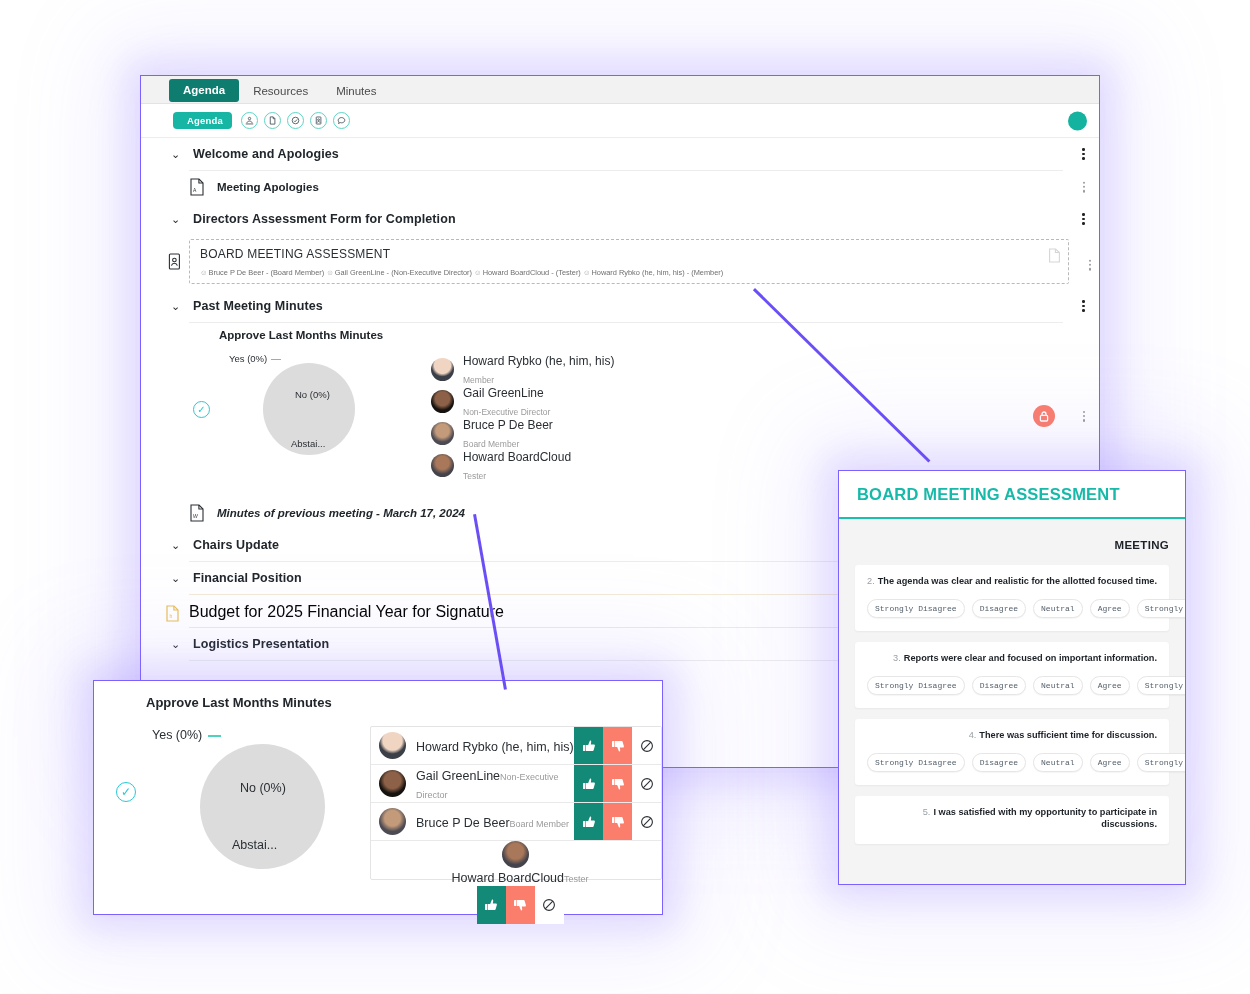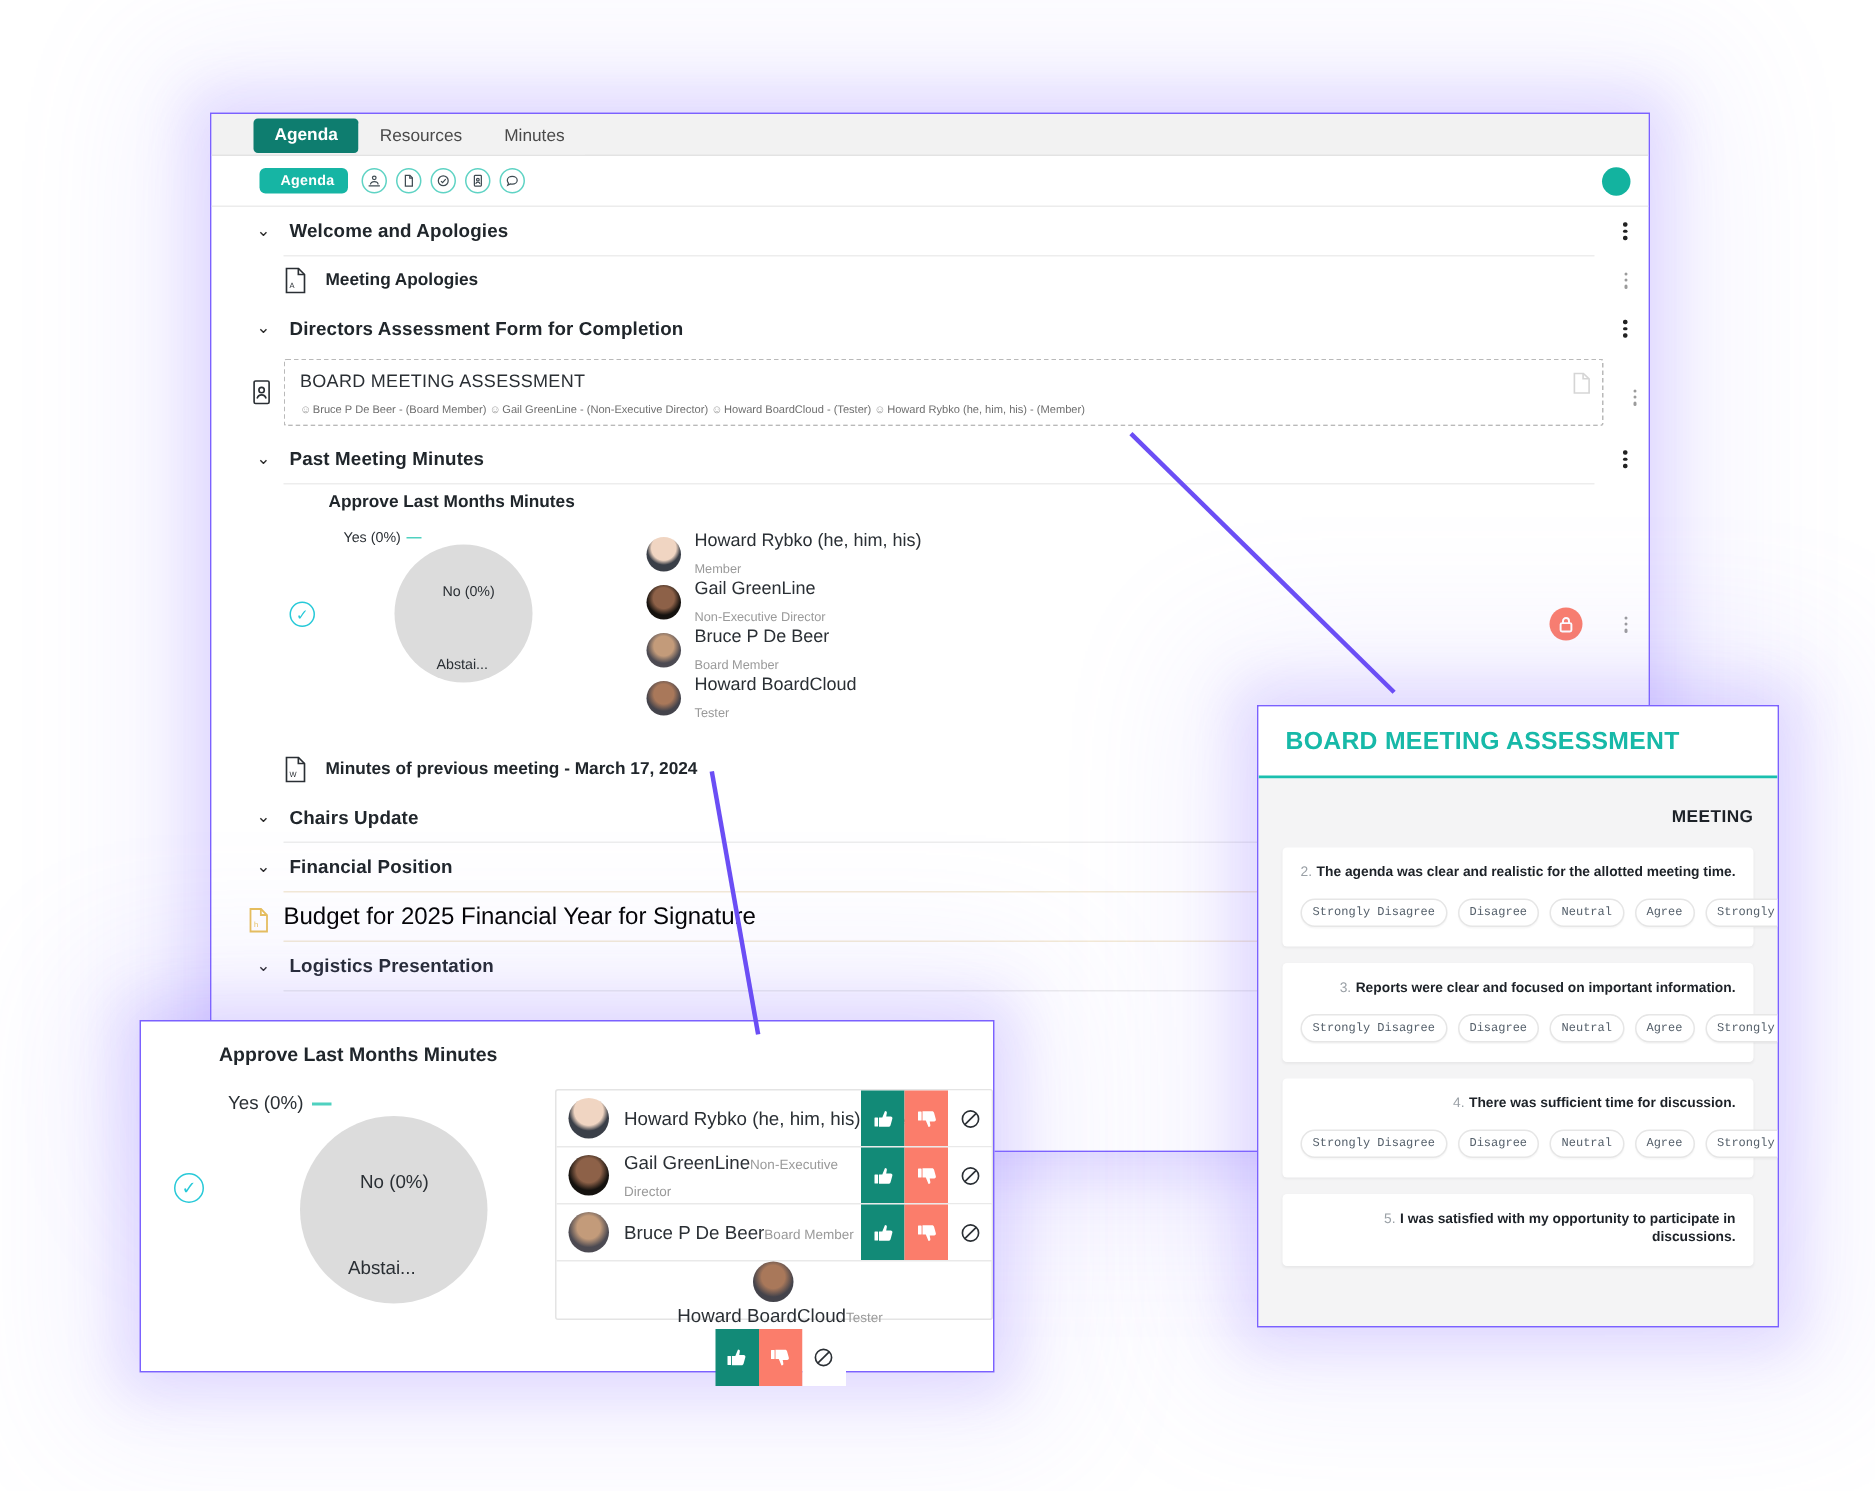--- a/index.html
+++ b/index.html
@@ -341,21 +341,21 @@
             </span>
           </span>
           <span class="kebab light" style="right:14px; top:58px; transform:none;">
               <i></i>
               <i></i>
               <i></i>
             </span>
         </div>
       </div>
 
-      <div class="item-row" style="margin-top:8px;">
+      <div class="item-row" style="margin-top:8px;font-style:italic;">
         <span class="fic">
           <svg viewBox="0 0 16 18" fill="none" stroke="#2a2f34" stroke-width="1.1">
               <path d="M2 1h8l4 4v12H2z"></path>
               <path d="M9.9 1.1V5H14"></path>
               <text x="4" y="14" font-size="5" fill="#2a2f34" stroke="none" font-family="Liberation Sans">W</text>
             </svg>
         </span>
         <span class="ititle">Minutes of previous meeting - March 17, 2024</span>
       </div>
 
@@ -506,21 +506,21 @@
   </div>
 
   <div class="panel" id="assess-panel">
     <div class="ap-head">
       <span class="ap-title">BOARD MEETING ASSESSMENT</span>
     </div>
     <div class="ap-body">
       <div class="ap-section">MEETING</div>
 
       <div class="q-card">
-        <div class="q-text"><span class="qn">2.</span><span>The agenda was clear and realistic for the allotted meeting time.</span></div>
+        <div class="q-text"><span class="qn">2.</span><span>The agenda was clear and realistic for the allotted focused time.</span></div>
         <div class="q-opts">
           <span class="q-opt">Strongly Disagree</span>
           <span class="q-opt">Disagree</span>
           <span class="q-opt">Neutral</span>
           <span class="q-opt">Agree</span>
           <span class="q-opt">Strongly Aggree</span>
         </div>
       </div>
 
       <div class="q-card">

